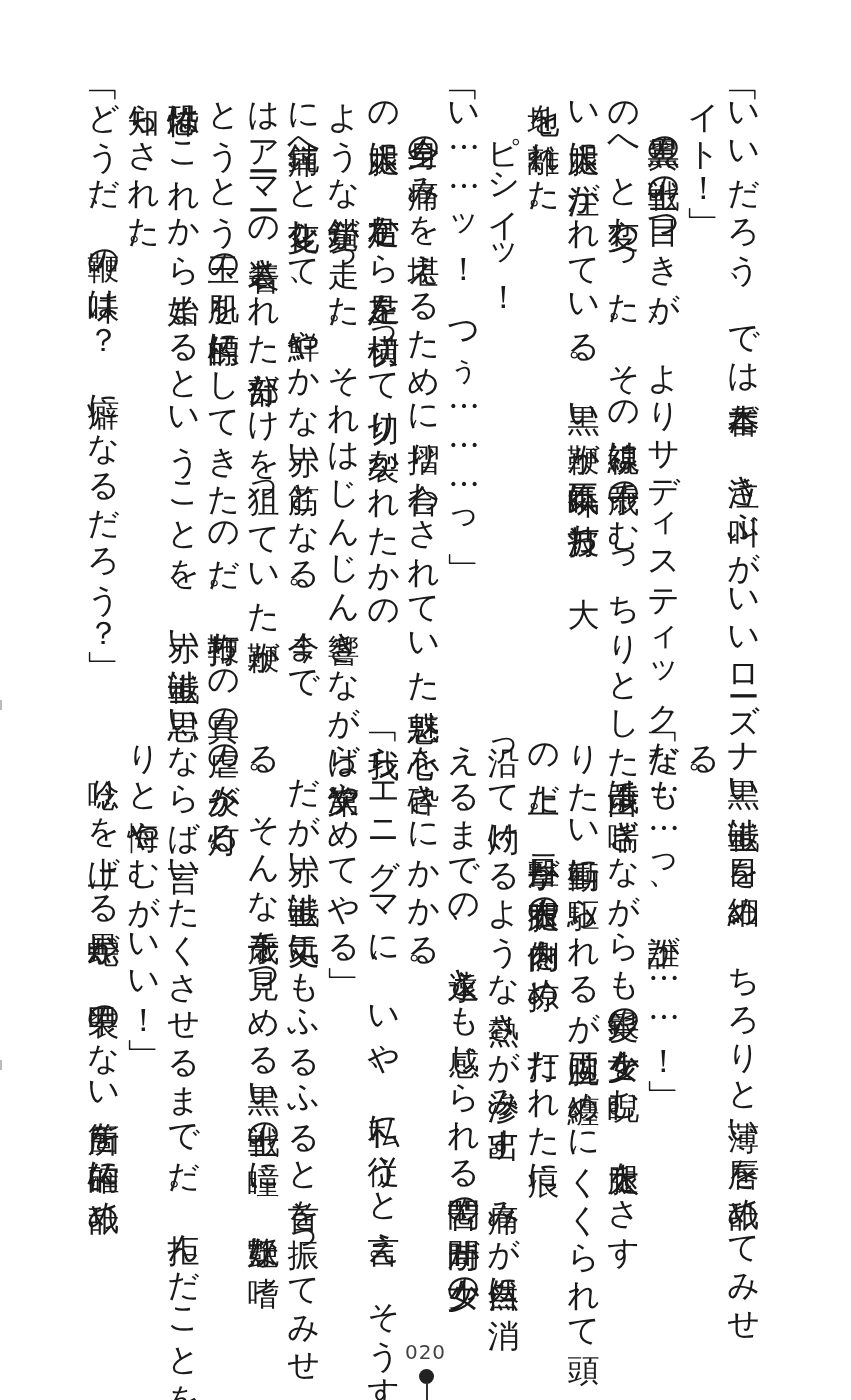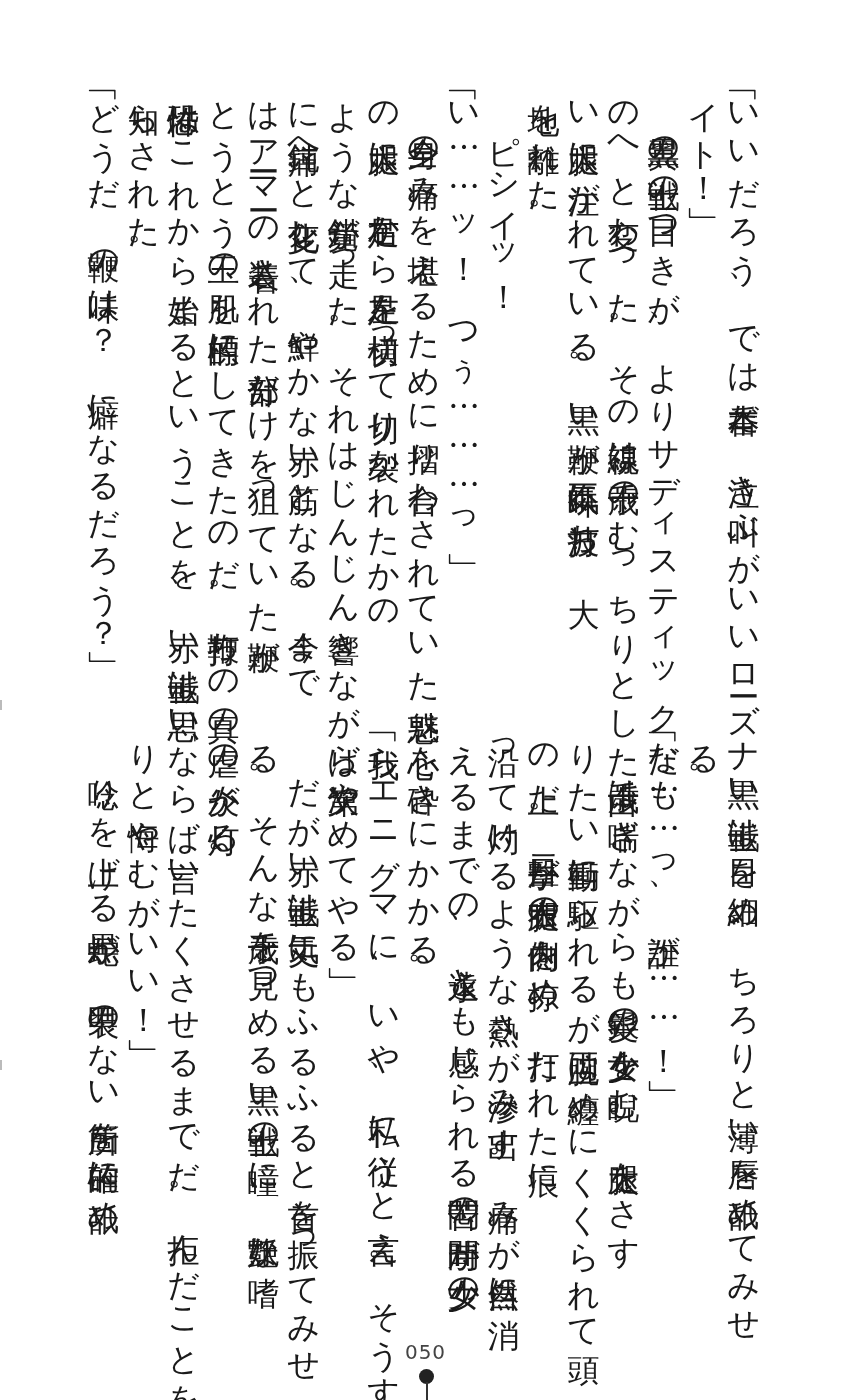--- a/index.html
+++ b/index.html
@@ -65,15 +65,15 @@
   <div class="col" style="left:244px;">る。そんな千歳を見つめる黒い戦士の瞳に、妖艶な嗜</div>
   <div class="col" style="left:204px;">虐の炎が灯る。</div>
   <div class="col" style="left:164px;">「ならば言いたくさせるまでだ。拒んだことをじっく</div>
   <div class="col" style="left:124px;">りと悔やむがいい！」</div>
   <div class="col" style="left:84px;">　唸りを上げる黒蛇が、装甲のない箇所を的確に舐め</div>
 </div>
 
 <div class="margin-mark" style="top:700px;"></div>
 <div class="margin-mark" style="top:1060px;"></div>
 
-<div class="page-number">050</div>
+<div class="page-number">020</div>
 <div class="ornament-dot"></div>
 <div class="ornament-line"></div>
 
 </body></html>

